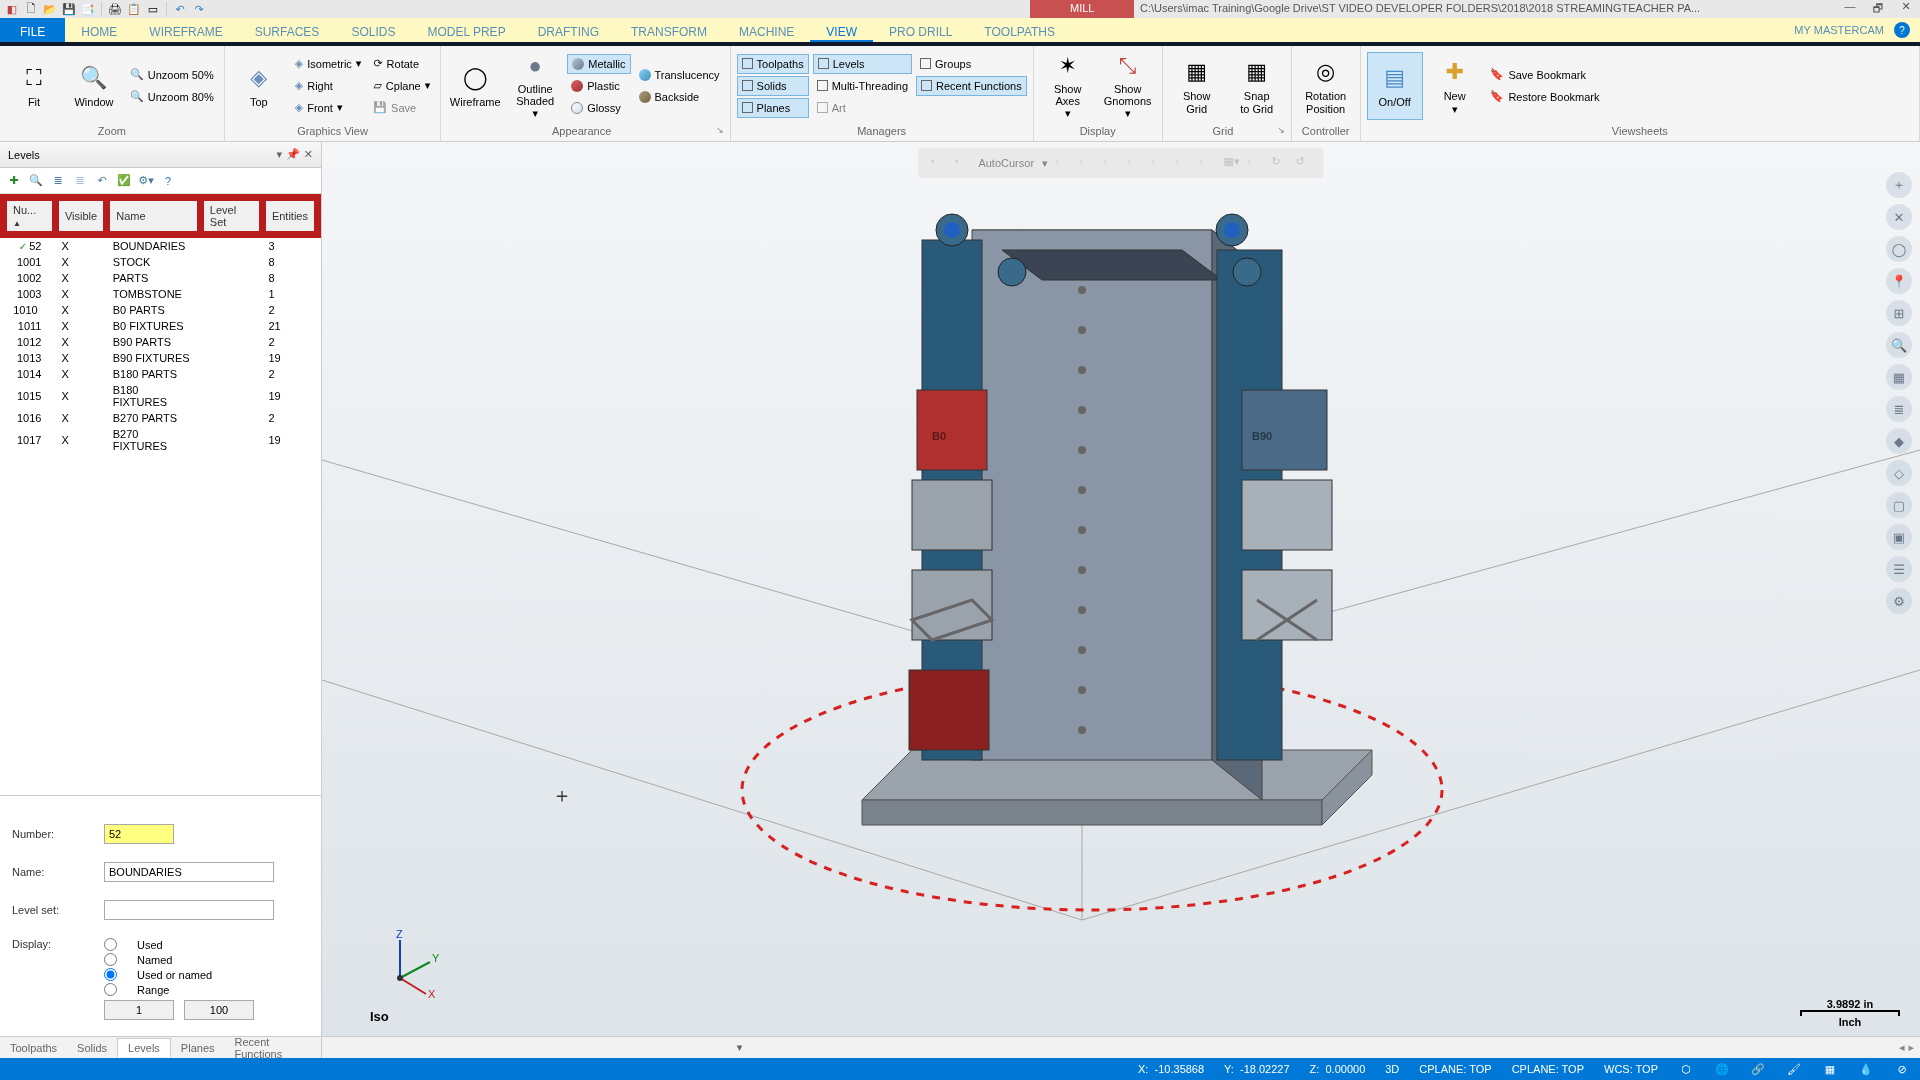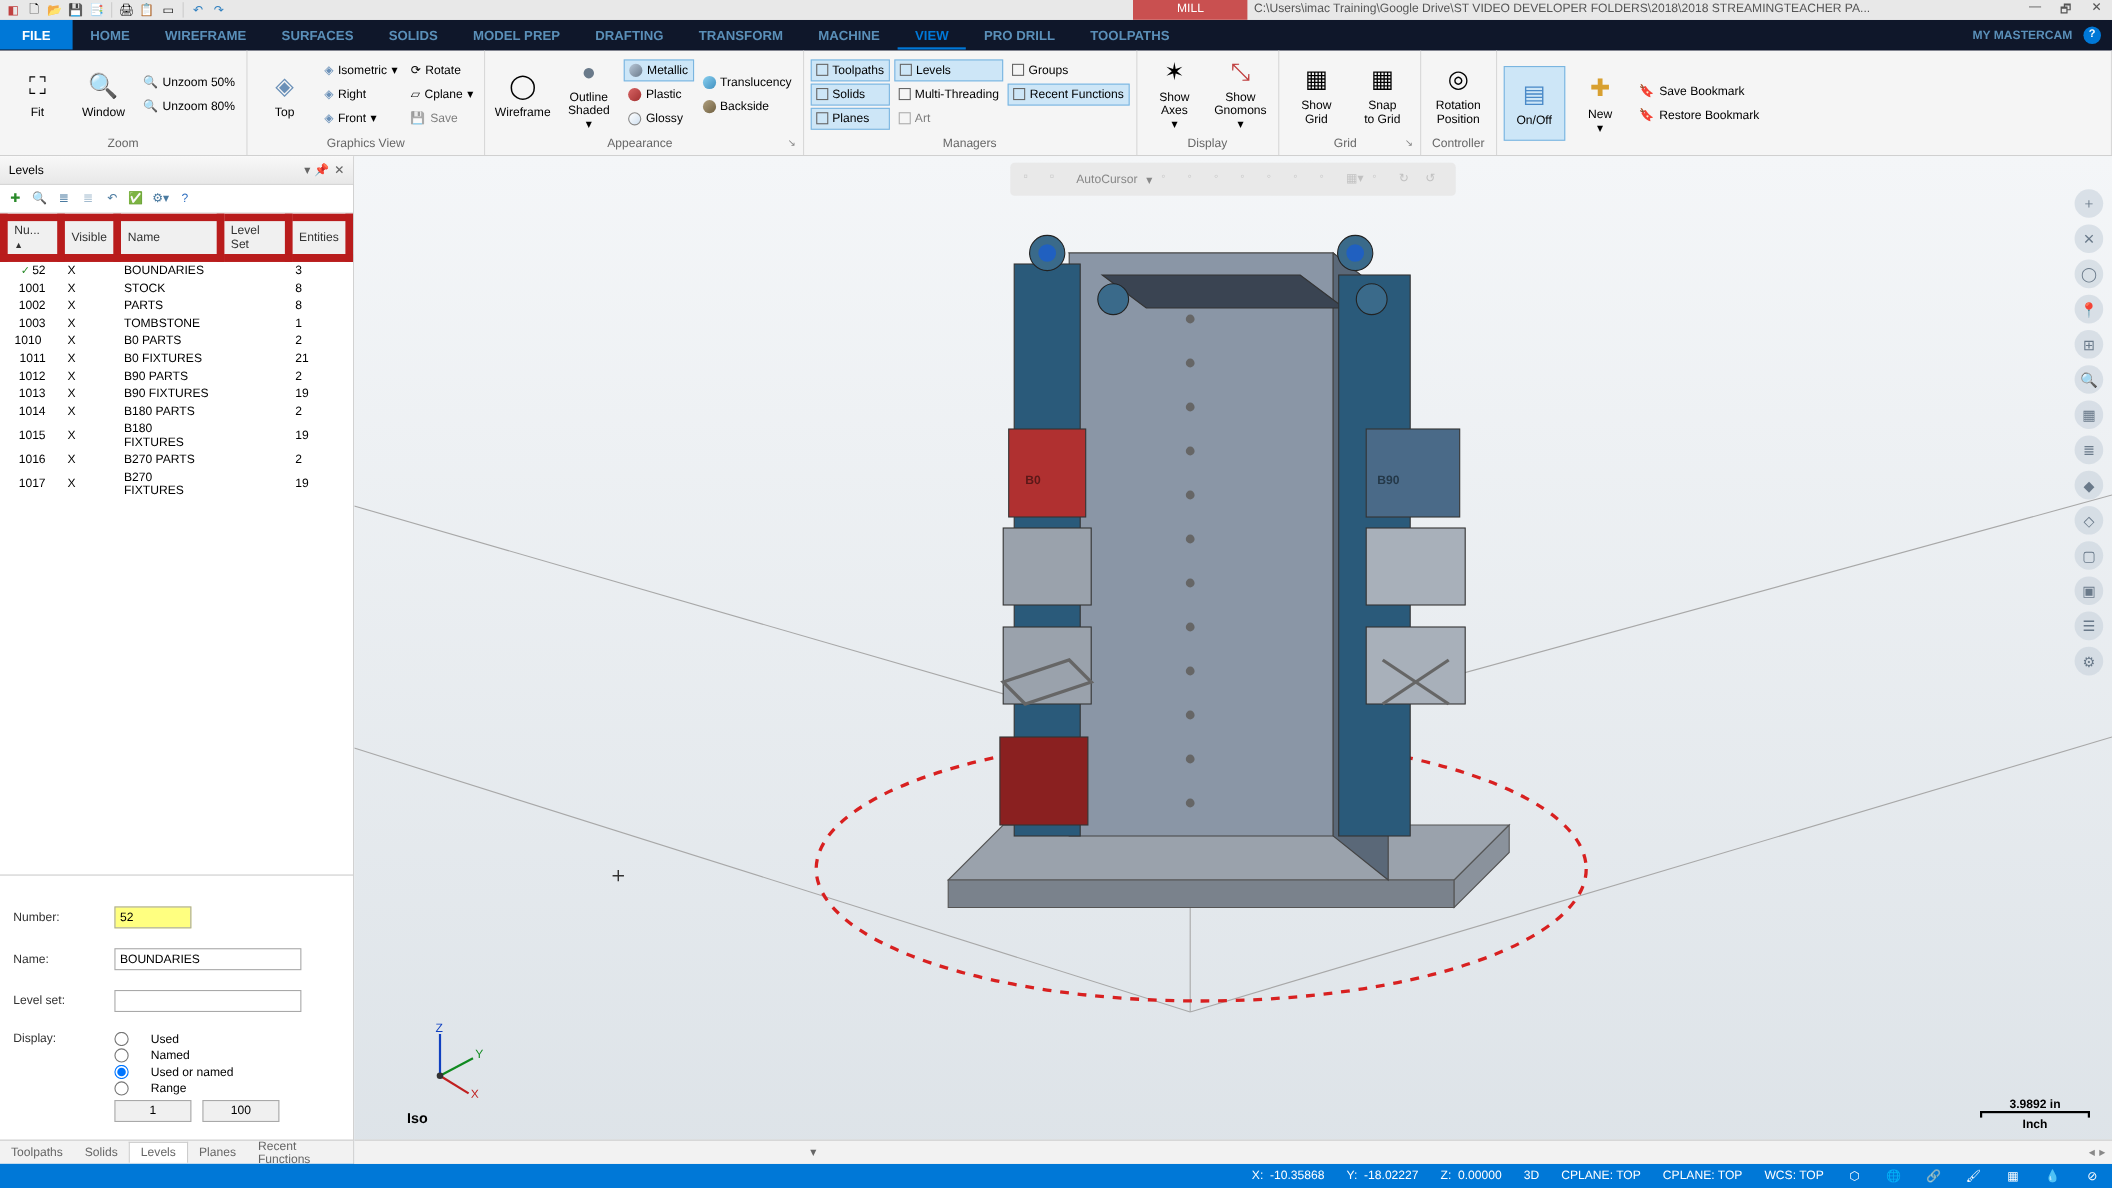--- a/index.html
+++ b/index.html
@@ -9,21 +9,21 @@
 .titlebar { height: 18px; background: #e8e8e8; display: flex; align-items: center; padding: 0 4px; position: relative; }
 .qat { display: flex; gap: 3px; align-items: center; }
 .qat-icon { width: 16px; height: 16px; display: inline-flex; align-items: center; justify-content: center; font-size: 11px; }
 .qat-sep { width: 1px; height: 14px; background: #ccc; margin: 0 2px; }
 .title-tab { position: absolute; left: 1030px; top: 0; height: 18px; background: #c95050; color: #fff; padding: 2px 40px; font-size: 11px; }
 .titlepath { position: absolute; left: 1140px; top: 2px; color: #555; font-size: 11px; white-space: nowrap; }
 .title-controls { position: absolute; right: 4px; top: 0; display: flex; gap: 8px; }
 .title-controls span { width: 20px; text-align: center; color: #555; cursor: pointer; }
 
 
-.ribbon-tabs { height: 28px; background: #0f172a; display: flex; align-items: stretch; border-bottom: 1px solid #0f172a; font-weight: bold; }
+.ribbon-tabs { height: 28px; background: #fef9c3; display: flex; align-items: stretch; border-bottom: 4px solid #0f172a; }
 .ribbon-tab { padding: 7px 16px; color: #5a8fb8; font-size: 12px; cursor: pointer; }
 .ribbon-tab.file { background: #0078d7; color: #fff; padding: 7px 20px; }
 .ribbon-tab.active { border-bottom: 2px solid #0078d7; color: #0078d7; }
 .ribbon-right { margin-left: auto; display: flex; align-items: center; gap: 10px; padding-right: 10px; color: #5a8fb8; font-size: 12px; }
 .help-circle { width:16px; height:16px; border-radius:50%; background:#0078d7; color:#fff; display:inline-flex; align-items:center; justify-content:center; font-size:10px; }
 
 
 .ribbon { height: 96px; background: #f5f5f5; border-bottom: 1px solid #ccc; display: flex; }
 .rgroup { display: flex; flex-direction: column; border-right: 1px solid #d8d8d8; padding: 2px 6px; }
 .rgroup-body { flex: 1; display: flex; align-items: center; gap: 4px; }
@@ -351,20 +351,21 @@
         <div class="rbtn-sm">
             <span>🔖</span>
             <span>Save Bookmark</span>
           </div>
         <div class="rbtn-sm">
             <span>🔖</span>
             <span>Restore Bookmark</span>
           </div>
       </div>
     </div>
+    <div class="rgroup-label">Viewsheets</div>
   </div>
 </div>
 
 <div class="main">
 
   <div class="levels-panel">
     <div class="levels-head">
       <span>Levels</span>
       <div class="levels-head-ctrl">
         <span>▾</span>

